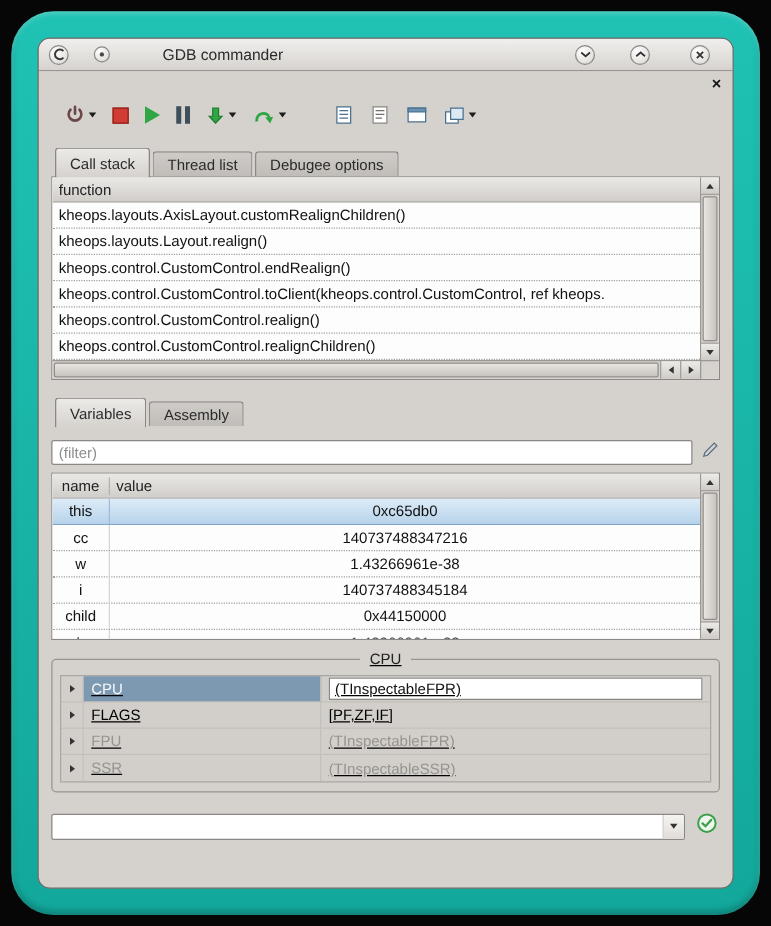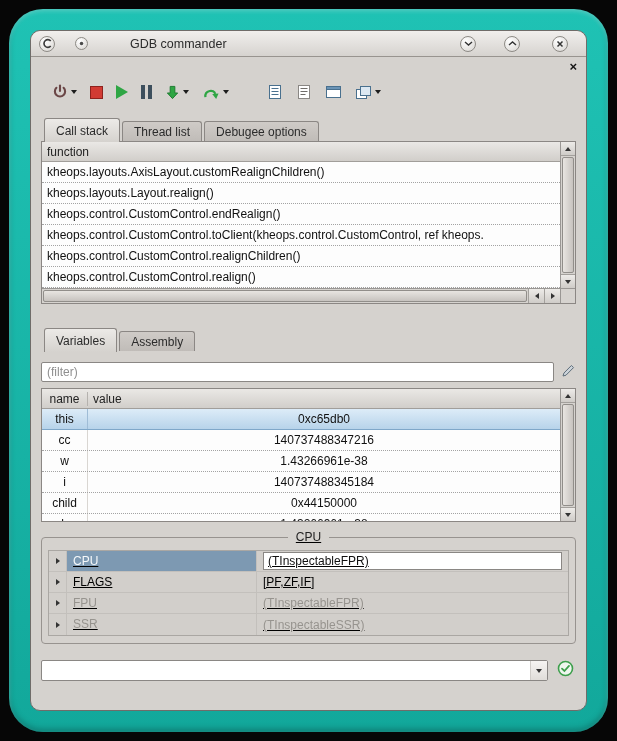--- a/index.html
+++ b/index.html
@@ -37,21 +37,21 @@
     border-top:4px solid #1d1d1d; }
   .stop-sq { width:13px; height:13px; background:#d23b33; border:1px solid #8e221d; }
   .play-tri { width:0; height:0; border-left:12px solid #2fa644; border-top:7px solid transparent; border-bottom:7px solid transparent; }
   .pause-bars { display:flex; gap:3px; }
   .pause-bars i { display:block; width:4px; height:14px; background:#3d4f5d; }
   .tb-sep { width:14px; }
 
   
   .tabbar { display:flex; align-items:flex-end; padding-left:3px; position:relative; z-index:2; }
   .tabbar.top { margin-top:13px; }
-  .tabbar.mid { margin-top:24px; }
+  .tabbar.mid { margin-top:14px; }
   .tab { border:1px solid #8b8784; border-bottom:none; border-radius:3px 3px 0 0;
     background:linear-gradient(#cfcbc7,#c0bcb8); padding:0 11px; height:20px;
     display:flex; align-items:center; font-size:12px; color:#2b2b2b; margin-right:2px; }
   .tab.active { background:linear-gradient(#eceae7,#d5d2ce); height:24px; margin-bottom:-1px; }
 
   
   .pane { border:1px solid #8b8784; background:#fdfdfd; position:relative; z-index:1; }
   .cs-frame { height:163px; display:grid; grid-template-columns:1fr 15px; grid-template-rows:1fr 15px; }
   .vars-frame { height:134px; display:grid; grid-template-columns:1fr 15px; grid-template-rows:1fr;text-align:center; }
 
@@ -225,22 +225,22 @@
 
       <div class="pane cs-frame">
         <div class="cs-table">
           <div class="col-header">
             <span class="hc">function</span>
           </div>
           <div class="cs-row">kheops.layouts.AxisLayout.customRealignChildren()</div>
           <div class="cs-row">kheops.layouts.Layout.realign()</div>
           <div class="cs-row">kheops.control.CustomControl.endRealign()</div>
           <div class="cs-row">kheops.control.CustomControl.toClient(kheops.control.CustomControl, ref kheops.</div>
+          <div class="cs-row">kheops.control.CustomControl.realign()</div>
           <div class="cs-row">kheops.control.CustomControl.realignChildren()</div>
-          <div class="cs-row">kheops.control.CustomControl.realign()</div>
         </div>
         <div class="vscroll">
           <span class="sb-btn top">
               <i class="tri-up"></i>
             </span>
           <span class="sb-thumb-v"></span>
           <span class="sb-btn bot">
               <i class="tri-down"></i>
             </span>
         </div>

